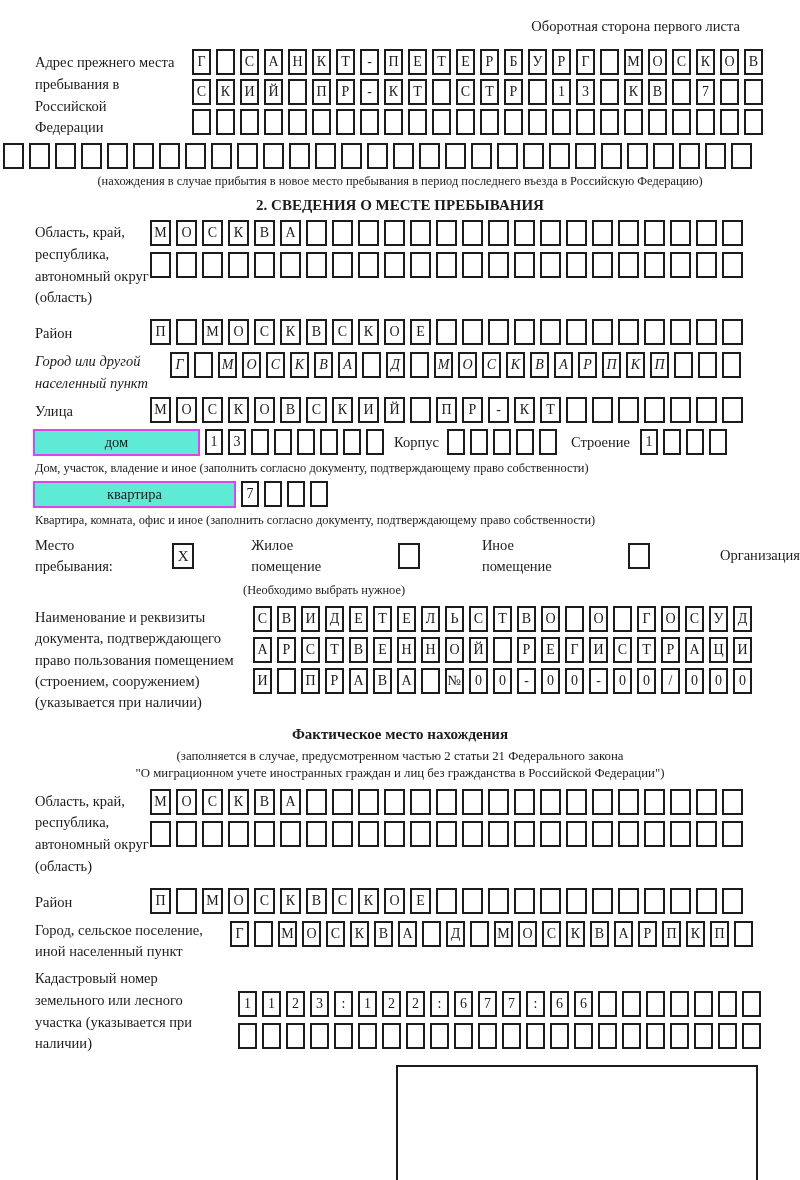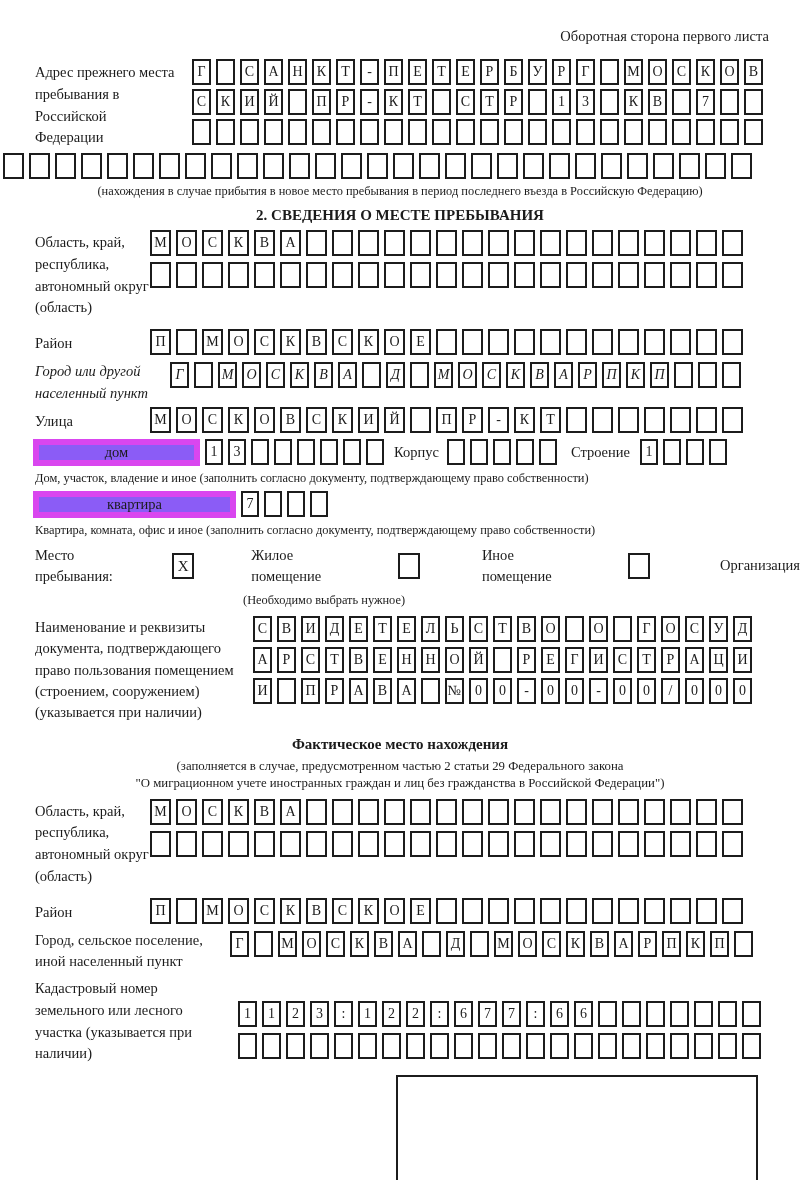--- a/index.html
+++ b/index.html
@@ -1,38 +1,38 @@
 <!DOCTYPE html>
 <html><head>
 <meta charset="utf-8">
 <style>
   html,body{margin:0;padding:0;background:#ffffff;}
   body{width:800px;height:1180px;overflow:hidden;color:#1b1b1b;
        font-family:"Liberation Serif","DejaVu Serif",serif;}
   .page{position:relative;width:800px;height:1180px;}
 
-  .hdr-note{text-align:right;padding:18px 31px 0 0;font-size:14.5px;margin-top:10px;}
+  .hdr-note{text-align:right;padding:18px 60px 0 0;font-size:14.5px;}
 
   .flexline{display:flex;align-items:flex-start;}
   .lbl{font-size:14.5px;line-height:1.5;}
   .rows{display:flex;flex-direction:column;gap:4px;}
 
   .cellrow{display:flex;gap:5px;}
   .cell{flex:none;width:19px;height:26px;box-sizing:border-box;
         border:2px solid #1c1c1c;text-align:center;font-size:14px;
         line-height:21px;background:#fff;}
   .cellrow.w21 .cell{width:21px;}
   .cellrow.w18 .cell{width:18px;}
 
   .note{font-size:12.4px;text-align:center;margin-top:5px;}
   .sec-title{font-size:15px;font-weight:bold;text-align:center;margin:8px 0 6px 0;}
 
-  .widebox{box-sizing:border-box;border:6px solid #d946ef;height:27px;
+  .widebox{box-sizing:border-box;border:2px solid #d946ef;height:27px;
            display:flex;align-items:center;justify-content:center;
-           font-size:14.5px;flex:none;background:#8b5cf6;}
+           font-size:14.5px;flex:none;background:#5eead4;}
   .inline-lbl{font-size:14.5px;line-height:27px;flex:none;}
 
   .checkbox{flex:none;width:22px;height:26px;box-sizing:border-box;
             border:2px solid #1c1c1c;text-align:center;font-size:15px;
             line-height:22px;background:#fff;}
 
   .stamp-box{box-sizing:border-box;border:2px solid #1c1c1c;width:362px;
              height:172px;margin:10px 0 0 396px;background:#fff;}
 </style>
 </head>
@@ -425,21 +425,21 @@
           <span class="cell">0</span>
           <span class="cell">/</span>
           <span class="cell">0</span>
           <span class="cell">0</span>
           <span class="cell">0</span>
         </div>
     </div>
   </div>
 
   <div class="sec-title" style="margin-top:12px;">Фактическое место нахождения</div>
-  <div class="note" style="margin-top:0;font-size:12.8px;">(заполняется в случае, предусмотренном частью 2 статьи 29 Федерального закона</div>
+  <div class="note" style="margin-top:0;font-size:12.8px;">(заполняется в случае, предусмотренном частью 2 статьи 21 Федерального закона</div>
   <div class="note" style="margin-top:2px;font-size:12.8px;">"О миграционном учете иностранных граждан и лиц без гражданства в Российской Федерации")</div>
 
   <div class="flexline" style="margin:8px 0 0 35px;">
     <div class="lbl" style="width:115px;padding-top:2px;">Область, край, республика, автономный округ (область)</div>
     <div class="rows" style="gap:6px;">
       <div class="cellrow w21">
           <span class="cell">М</span>
           <span class="cell">О</span>
           <span class="cell">С</span>
           <span class="cell">К</span>

